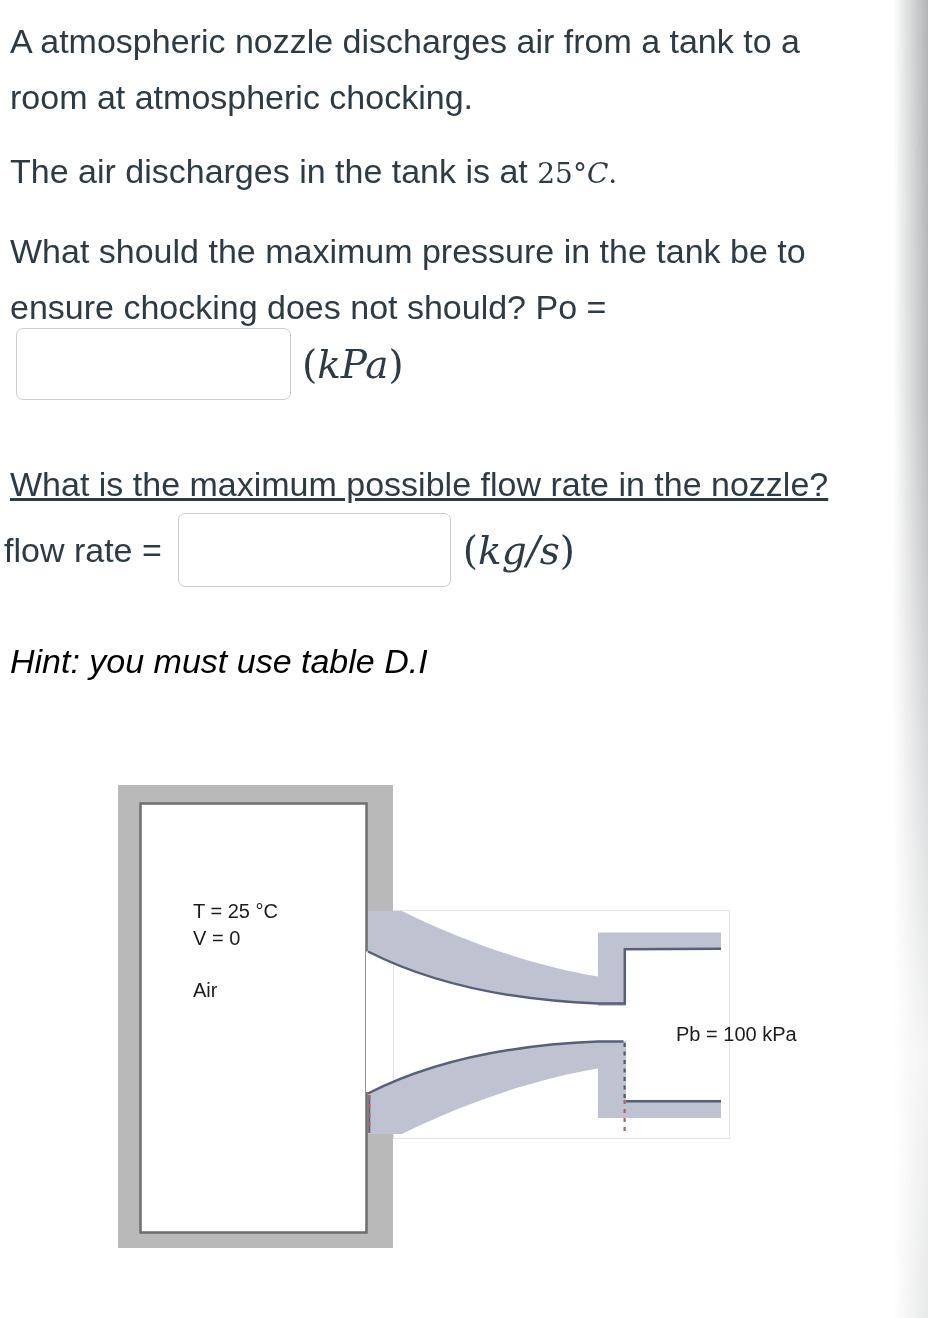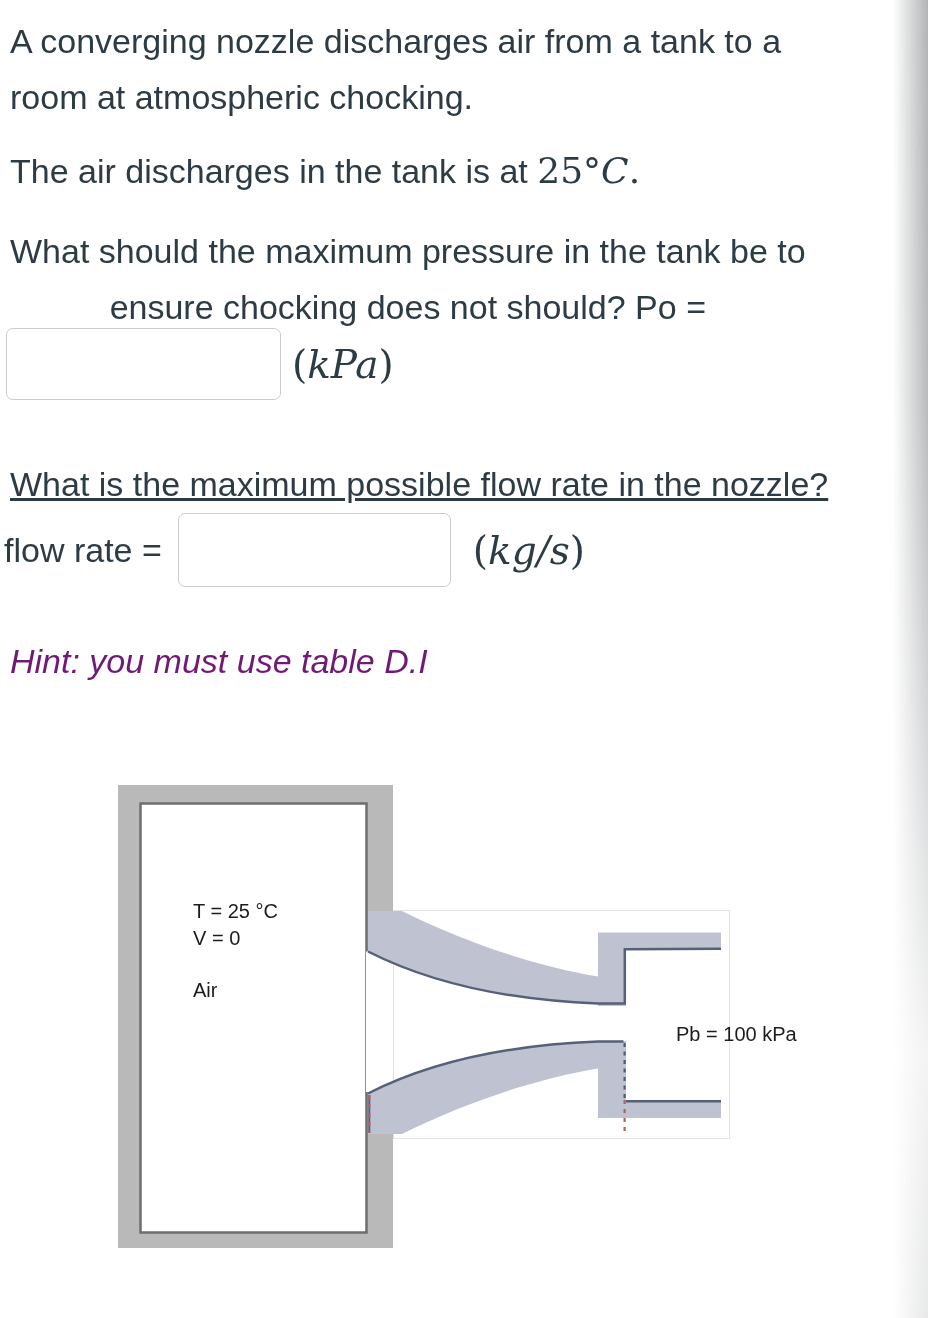--- a/index.html
+++ b/index.html
@@ -2,29 +2,29 @@
 <html><head>
 <meta charset="utf-8">
 <style>
   html,body{margin:0;padding:0;background:#ffffff;}
   #screen{
     position:relative;width:928px;height:1318px;background:#ffffff;overflow:hidden;
     font-family:"Liberation Sans",sans-serif;color:#2d3b45;
   }
   .para{position:absolute;left:10px;font-size:34px;line-height:56px;color:#2d3b45;}
   .para .line{white-space:nowrap;}
-  .serif{font-family:"DejaVu Serif",serif;font-size:36px;}
+  .serif{font-family:"DejaVu Serif",serif;font-size:28px;}
   .math-unit{font-family:"DejaVu Serif",serif;font-size:39px;color:#2d3b45;white-space:nowrap;}
   .math-unit .it{font-style:italic;}
   .answer-row{position:absolute;display:flex;align-items:center;}
   .answer-input{
     box-sizing:border-box;background:#ffffff;border:1px solid #c7cdd1;border-radius:7px;
     outline:none;font-size:30px;color:#2d3b45;padding:0 12px;
   }
-  .hint{position:absolute;left:10px;font-size:34px;line-height:56px;font-style:italic;color:#701a75;white-space:nowrap;}
+  .hint{position:absolute;left:10px;font-size:34px;line-height:56px;font-style:italic;color:#000000;white-space:nowrap;}
   .diagram-svg{position:absolute;left:0;top:780px;}
   .diagram-svg text{font-family:"Liberation Sans",sans-serif;fill:#1c1c1c;}
   .tank-border{fill:#ffffff;stroke:#6e6e6e;stroke-width:2.5;}
   .nozzle-edge{fill:none;stroke:#566078;stroke-width:2.5;stroke-linejoin:miter;}
   .dash-navy{stroke:#4d5878;stroke-width:2.2;stroke-dasharray:4 4.5;fill:none;}
   .dash-red{stroke:#b2605f;stroke-width:2.2;stroke-dasharray:4 5;fill:none;}
   .root-line{stroke:#566078;stroke-width:2;fill:none;}
   .img-frame{fill:#ffffff;stroke:#e4e4e4;stroke-width:1;}
   .edge-scroll{
     position:absolute;top:0;right:0;width:35px;height:1318px;
@@ -32,46 +32,46 @@
     -webkit-mask-image:linear-gradient(to bottom, rgba(0,0,0,1) 0%, rgba(0,0,0,0.92) 30%, rgba(0,0,0,0.5) 58%, rgba(0,0,0,0.16) 80%, rgba(0,0,0,0.3) 100%);
     mask-image:linear-gradient(to bottom, rgba(0,0,0,1) 0%, rgba(0,0,0,0.92) 30%, rgba(0,0,0,0.5) 58%, rgba(0,0,0,0.16) 80%, rgba(0,0,0,0.3) 100%);
   }
 </style>
 </head>
 <body>
 
 <div id="screen">
 
   <div class="para" style="top:13px;">
-    <div class="line">A converging nozzle discharges air from a tank to a</div>
+    <div class="line">A atmospheric nozzle discharges air from a tank to a</div>
     <div class="line">room at atmospheric chocking.</div>
   </div>
 
   <div class="para" style="top:143px;">
     <span>The air discharges in the tank is at </span><span class="serif">25°</span><span class="serif" style="font-style:italic;">C</span><span class="serif">.</span>
   </div>
 
-  <div class="para" style="top:223px;text-align:center;">
+  <div class="para" style="top:223px;">
     <div class="line">What should the maximum pressure in the tank be to</div>
     <div class="line">ensure chocking does not should? Po =</div>
   </div>
 
-  <div class="answer-row" style="left:6px;top:338px;height:52px;">
+  <div class="answer-row" style="left:16px;top:338px;height:52px;">
     <input class="answer-input" style="width: 275px; height: 72px;" type="text" value="">
     <span class="math-unit" style="margin-left:11px;"><span>(</span><span class="it">kPa</span><span>)</span></span>
   </div>
 
   <div class="para" style="top:456px;text-decoration:underline;">
     <div class="line">What is the maximum possible flow rate in the nozzle?</div>
   </div>
 
   <div class="answer-row" style="left:4px;top:513px;height:74px;">
     <span style="font-size:34px;white-space:nowrap;">flow rate =</span>
     <input class="answer-input" style="width: 273px; height: 74px; margin-left: 16px;" type="text" value="">
-    <span class="math-unit" style="margin-left:22px;"><span>(</span><span class="it">kg/s</span><span>)</span></span>
+    <span class="math-unit" style="margin-left:12px;"><span>(</span><span class="it">kg/s</span><span>)</span></span>
   </div>
 
   <div class="hint" style="top:633px;">Hint: you must use table D.I</div>
 
   <svg class="diagram-svg" width="830" height="480" viewBox="0 780 830 480">
 
     <rect x="118" y="785" width="275" height="463" fill="#b9b9b9"></rect>
 
     <rect class="tank-border" x="140.5" y="803.5" width="226" height="429"></rect>
 

